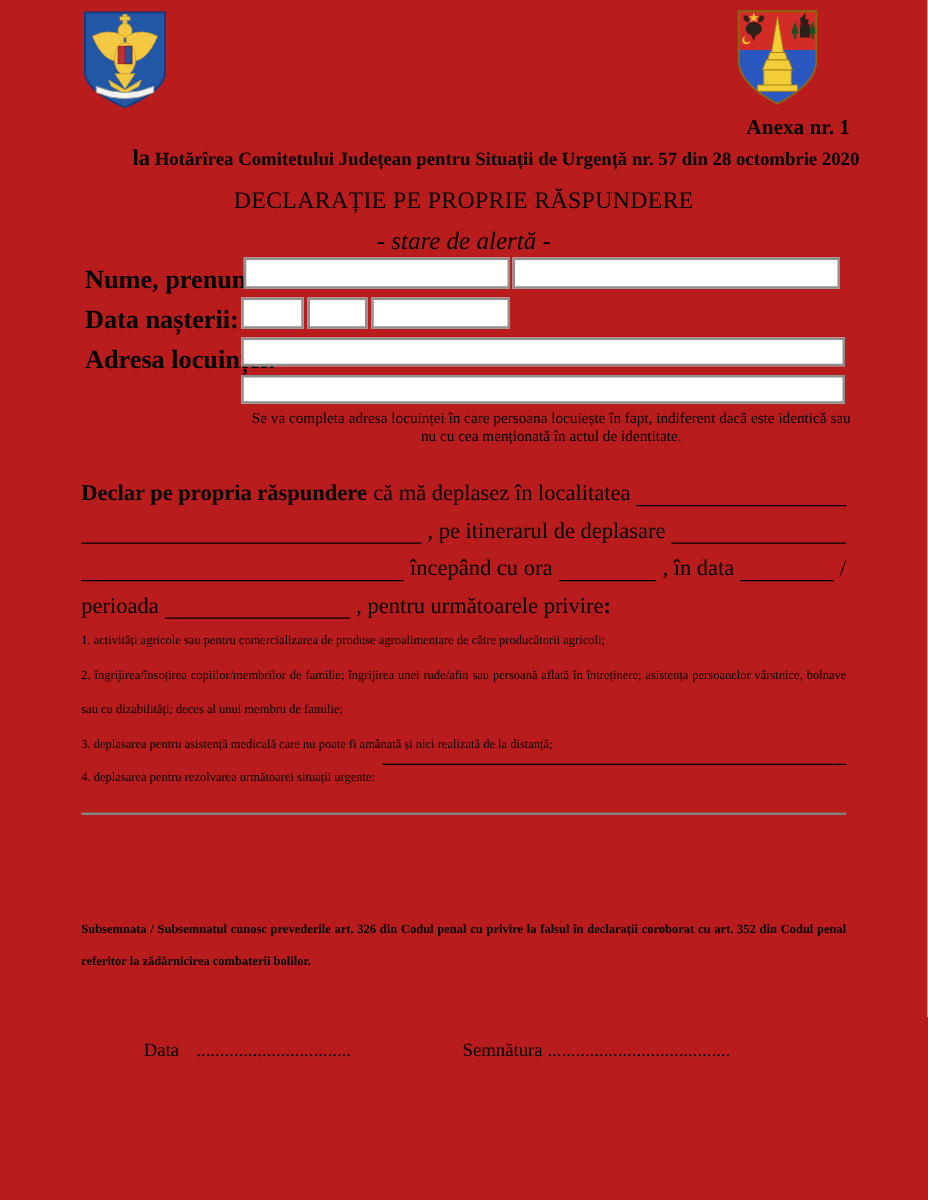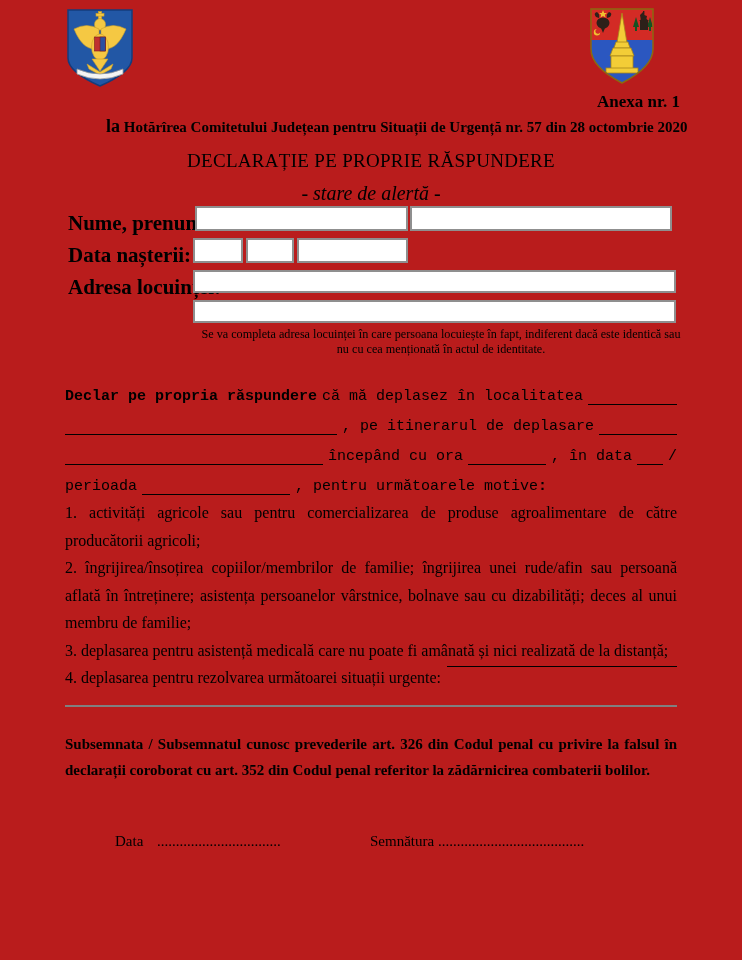--- a/index.html
+++ b/index.html
@@ -21,32 +21,32 @@
   .decision-line{font-size:15px;font-weight:bold;line-height:25px;white-space:nowrap;}
   .decision-la{font-size:18px;margin-left:44px;}
   
   .title{left:0;right:0;top:150px;text-align:center;font-size:19px;font-weight:normal;letter-spacing:.3px;}
   .subtitle{left:0;right:0;top:182px;text-align:center;font-size:20px;font-style:italic;}
   
   .flabel{font-size:21px;font-weight:bold;left:68px;white-space:nowrap;}
   .fbox{position:absolute;background:#fff;border:2px solid #8f8f8f;box-sizing:border-box;}
   .note{left:198px;top:327px;width:486px;font-size:12.2px;line-height:15px;text-align:center;}
   
-  .decl{left:65px;top:378px;width:612px;font-size:15px;font-family:Liberation Mono, monospace;}
+  .decl{left:65px;top:378px;width:612px;font-size:18px;}
   .dl-line{display:flex;align-items:flex-end;height:27px;padding-bottom:3px;column-gap:5px;white-space:nowrap;}
   .blank{border-bottom:1px solid #000;height:2px;display:inline-block;}
   .grow{flex:1 1 auto;}
   .b{font-weight:bold;}
   
-  .motives{left:65px;top:499px;width:612px;font-size:16px;line-height:27.5px;}
+  .motives{left:65px;top:499px;width:612px;font-size:10px;line-height:27.5px;}
   .motives p{margin:0;text-align:justify;}
   .motive-flex{display:flex;align-items:flex-start;height:27.5px;padding-bottom:4px;column-gap:6px;white-space:nowrap;}
   .rule-line{height:8px;border-bottom:2px solid #808080;margin-top:1px;}
   
-  .legal{left:65px;top:731px;width:612px;font-size:15px;font-weight:bold;line-height:26px;text-align:justify;}
+  .legal{left:65px;top:731px;width:612px;font-size:10px;font-weight:bold;line-height:26px;text-align:justify;}
   
   .footer-item{top:833px;font-size:15px;white-space:nowrap;}
 </style>
 </head>
 <body>
 
 <div class="page">
 
   <svg class="abs coat-left" viewBox="0 0 70 80">
     <path d="M3,2 H67 V50 Q67 64 35 78 Q3 64 3 50 Z" fill="#2257a5" stroke="#143c7c" stroke-width="1.5"></path>
@@ -142,21 +142,21 @@
       <span class="blank" style="width:258px;"></span>
       <span>începând cu ora</span>
       <span class="blank" style="width:78px;"></span>
       <span>, în data</span>
       <span class="blank grow"></span>
       <span>/</span>
     </div>
     <div class="dl-line">
       <span>perioada</span>
       <span class="blank" style="width:148px;"></span>
-      <span><span>, pentru următoarele motive</span><span class="b">:</span></span>
+      <span><span>, pentru următoarele privire</span><span class="b">:</span></span>
     </div>
   </div>
 
   <div class="abs motives">
     <p>1. activități agricole sau pentru comercializarea de produse agroalimentare de către producătorii agricoli;</p>
     <p>2.  îngrijirea/însoțirea copiilor/membrilor de familie;  îngrijirea unei rude/afin sau persoană aflată în întreținere; asistența persoanelor vârstnice, bolnave sau cu dizabilități; deces al unui membru de familie;</p>
     <p>3. deplasarea pentru asistență medicală care nu poate fi amânată și nici realizată de la distanță;</p>
     <div class="motive-flex">
       <span>4. deplasarea pentru rezolvarea următoarei situații urgente:</span>
       <span class="blank grow"></span>

